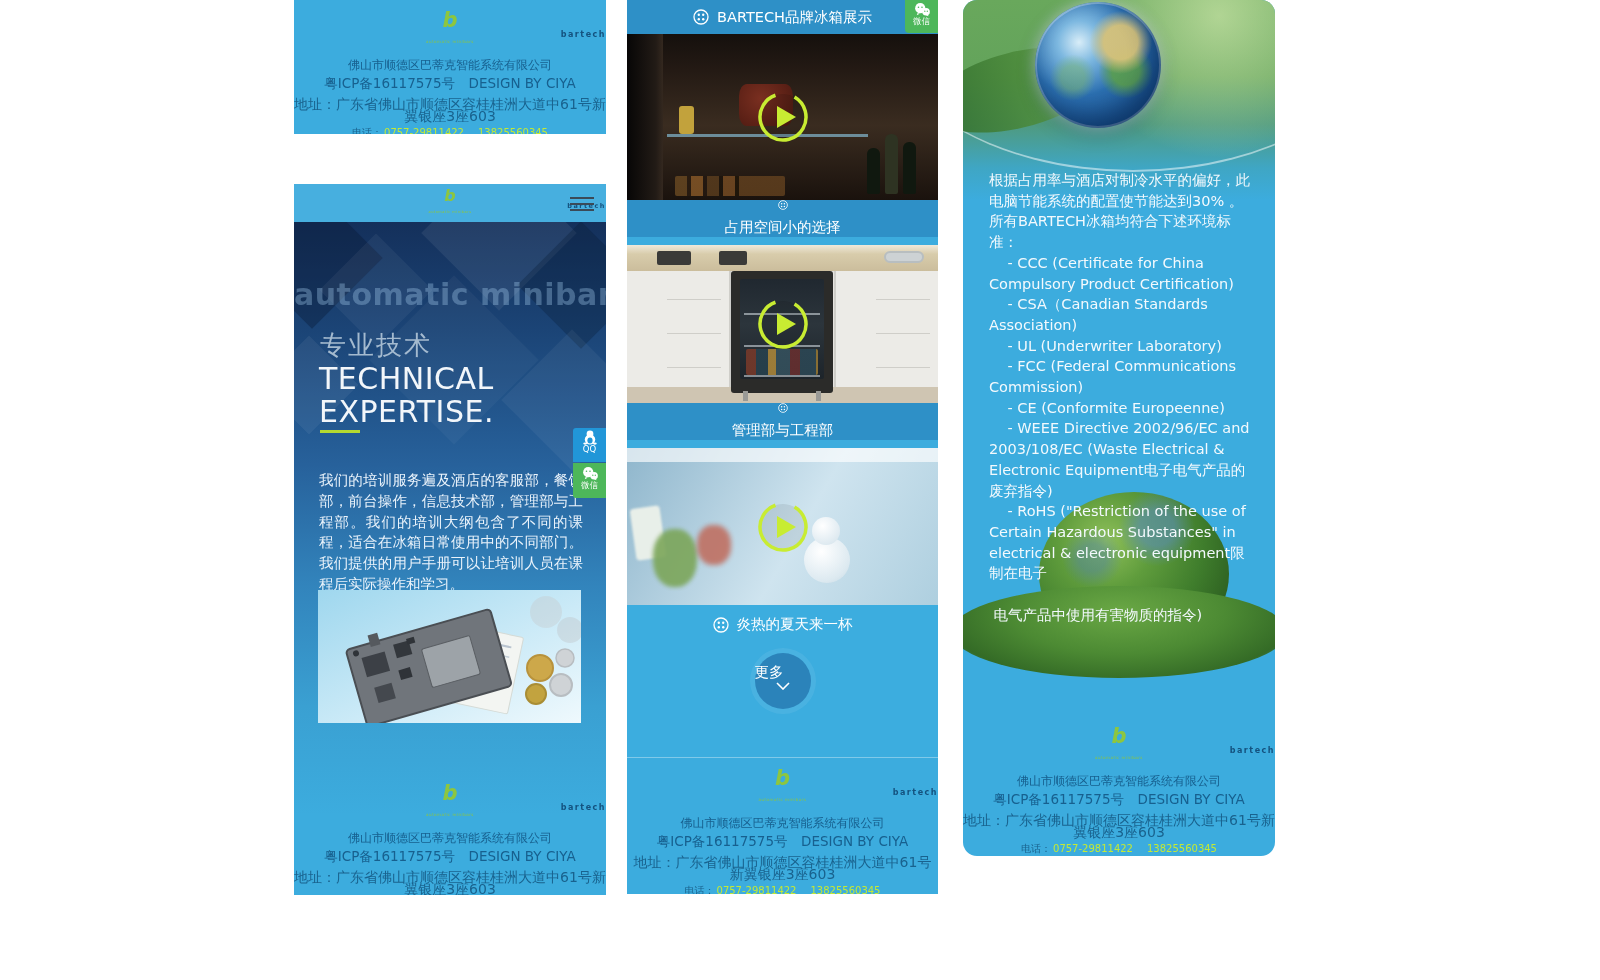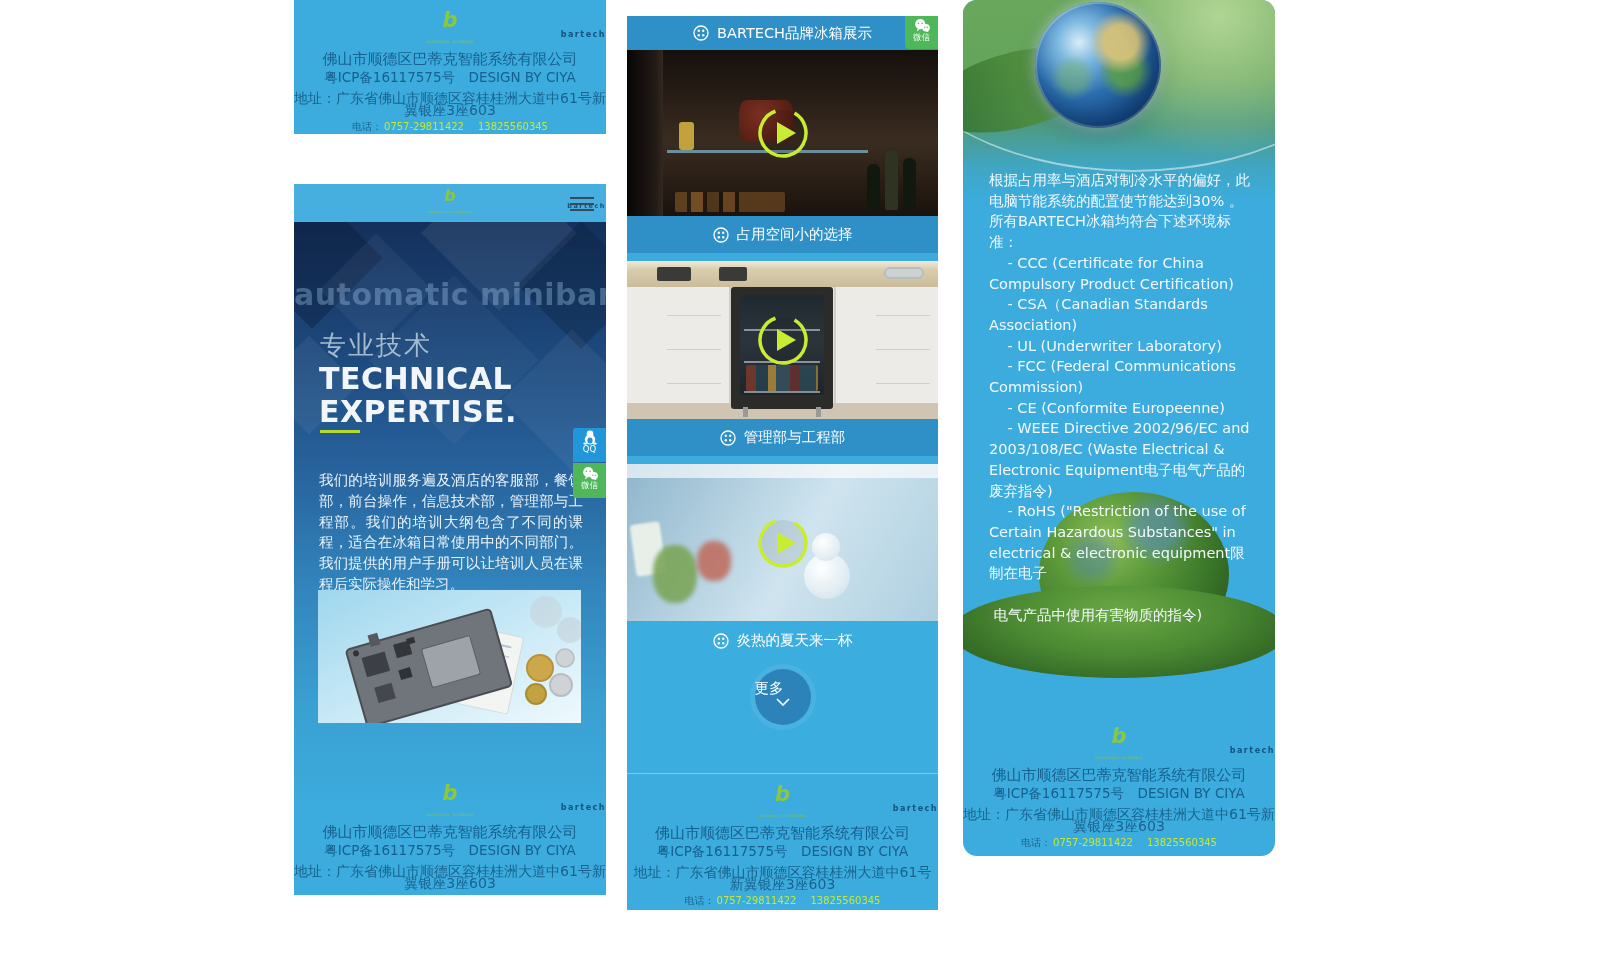--- a/index.html
+++ b/index.html
@@ -3,32 +3,32 @@
 <meta charset="utf-8">
 <style>
   * { margin:0; padding:0; box-sizing:border-box; }
   html,body { width:1600px; height:980px; background:#ffffff; overflow:hidden;
     font-family:"DejaVu Sans","Liberation Sans",sans-serif; }
   .canvas { position:relative; width:1600px; height:980px; }
 
   .card { position:absolute; overflow:hidden; background:#3CACDE; }
   .cardA { left:294px; top:0;     width:312px; height:134px; }
   .cardB { left:294px; top:184px; width:312px; height:711px; }
-  .cardC { left:627px; top:16px;     width:311px; height:894px; }
+  .cardC { left:627px; top:0;     width:311px; height:894px; }
   .cardD { left:963px; top:0;     width:312px; height:856px;border-radius:14px; }
 
   
   .site-footer { position:absolute; left:0; right:0; text-align:center; z-index:6; }
   .logo { display:block; }
   .logo-b { display:block; font-size:21px; line-height:20px; font-weight:bold;
     color:#8DC63F; font-style:italic; }
   .logo-name { display:block; font-size:8px; line-height:9px; font-weight:bold;
     letter-spacing:1.5px; color:#14527F;text-align:right; }
   .logo-tag { display:block; font-size:4px; line-height:5px; color:#8DC63F; letter-spacing:.5px; }
-  .f-company { margin-top:7px; font-size:15px; line-height:16px; color:#17608F; }
+  .f-company { margin-top:13px; font-size:12px; line-height:16px; color:#17608F; }
   .f-icp { margin-top:2px; font-size:13.5px; line-height:16px; color:#17608F; }
   .f-address { margin-top:7px; font-size:14px; line-height:12px; color:rgba(14,74,115,0.75); }
   .f-phone { margin-top:4px; font-size:10px; line-height:13px; color:rgba(14,74,115,0.75); }
   .f-num { color:#C3E935; margin-left:2px; }
   .f-num2 { margin-left:14px; }
   .cardA .site-footer { top:10px; }
   .cardB .site-footer { top:599px; }
   .cardC .site-footer { top:768px; }
   .cardD .site-footer { top:726px; }
 
@@ -48,41 +48,41 @@
   .dm2 { width:80px;height:80px;left:42px;top:28px;background:rgba(255,255,255,0.05); }
   .dm3 { width:110px;height:110px;left:150px;top:-44px;background:rgba(255,255,255,0.07); }
   .dm4 { width:90px;height:90px;left:242px;top:18px;background:rgba(8,24,48,0.28); }
   .dm5 { width:120px;height:120px;left:100px;top:78px;background:rgba(255,255,255,0.04); }
   .dm6 { width:70px;height:70px;left:-20px;top:128px;background:rgba(255,255,255,0.06); }
   .dm7 { width:100px;height:100px;left:228px;top:128px;background:rgba(255,255,255,0.05); }
   .p1-watermark { position:absolute; top:55px; left:0; right:0; text-align:center;
     font-size:30px; font-weight:bold; letter-spacing:0.5px; color:rgba(155,194,228,0.38); white-space:nowrap; }
   .p1-title-zh { position:absolute; top:106px; left:26px; font-size:26px; color:#A4BACF; letter-spacing:2px; }
   .p1-title-en { position:absolute; top:140px; left:25px; font-size:30px; line-height:33px;
-    font-weight:700; color:#F2F6FA; letter-spacing:0.5px; }
+    font-weight:400; color:#F2F6FA; letter-spacing:0.5px; }
   .p1-underline { position:absolute; top:208px; left:26px; width:40px; height:3px; background:#B5D92F; }
   .p1-paragraph { position:absolute; top:248px; left:25px; width:264px;
     font-size:14.5px; line-height:20.8px; color:#EAF3FB; text-align:justify; }
   .p1-image { position:absolute; top:368px; left:24px; width:263px; height:133px; }
 
   
   .float-btn { position:absolute; right:0; width:33px; text-align:center; color:#fff; cursor:pointer; z-index:7; }
   .float-qq { top:244px; height:34px; background:#2196D8; border-radius:3px 0 0 0; padding-top:2px; }
   .float-wx { top:279px; height:35px; background:#4DB75A; border-radius:0 0 0 3px; padding-top:3px; }
   .float-btn .fb-label { display:block; font-size:8.5px; line-height:9px; }
 
   
   .c-header { position:absolute; top:0; left:0; right:0; height:34px; background:#2E90C7;
     display:flex; align-items:center; justify-content:center; gap:8px; color:#fff;
     font-size:14.5px; z-index:5; }
   .c-wx { position:absolute; right:0; top:0; width:33px; height:33px; background:#4DB75A;
     border-radius:0 0 0 4px; text-align:center; color:#fff; padding-top:2px; cursor:pointer; z-index:8; }
   .c-wx .fb-label { display:block; font-size:8.5px; line-height:9px; }
   .cap-bar { position:absolute; left:0; right:0; height:37px; background:#2E90C7;
-    display:flex; align-items:center; justify-content:center; gap:8px; color:#fff; font-size:14.5px; }
+    display:flex; align-items:center; justify-content:center; gap:8px; color:#fff; font-size:14.5px;flex-direction:column; }
   .cap1 { top:200px; } .cap2 { top:403px; }
   .video-thumb { position:absolute; left:0; right:0; cursor:pointer; overflow:hidden; }
   .vt1 { top:34px; height:166px; background:linear-gradient(180deg,#15100d 0%,#241a14 22%,#3a2c20 55%,#1a120d 100%); }
   .vt2 { top:245px; height:158px; background:#E6E4E0; }
   .vt3 { top:448px; height:157px; background:linear-gradient(120deg,#8fb6cc 0%,#cfe4ef 55%,#aecfdf 100%); }
   .play { position:absolute; left:50%; top:50%; width:56px; height:56px; margin:-28px 0 0 -28px; }
   
   .vt1 .door { position:absolute; left:0; top:0; bottom:0; width:36px;
     background:linear-gradient(90deg,#070606,#221b16 80%,#34281f); }
   .vt1 .shelf { position:absolute; left:40px; right:70px; top:100px; height:3px; background:#7FAFC4; opacity:.75; }

